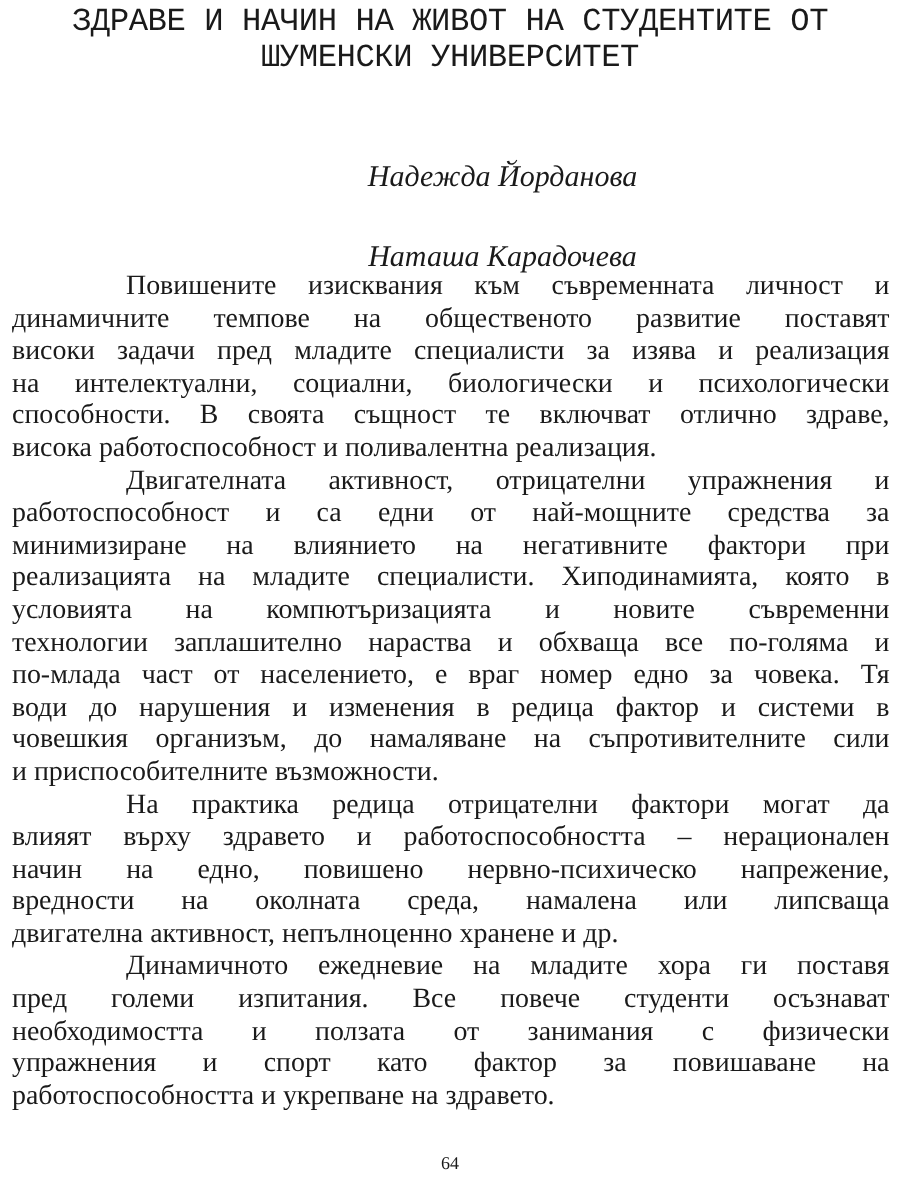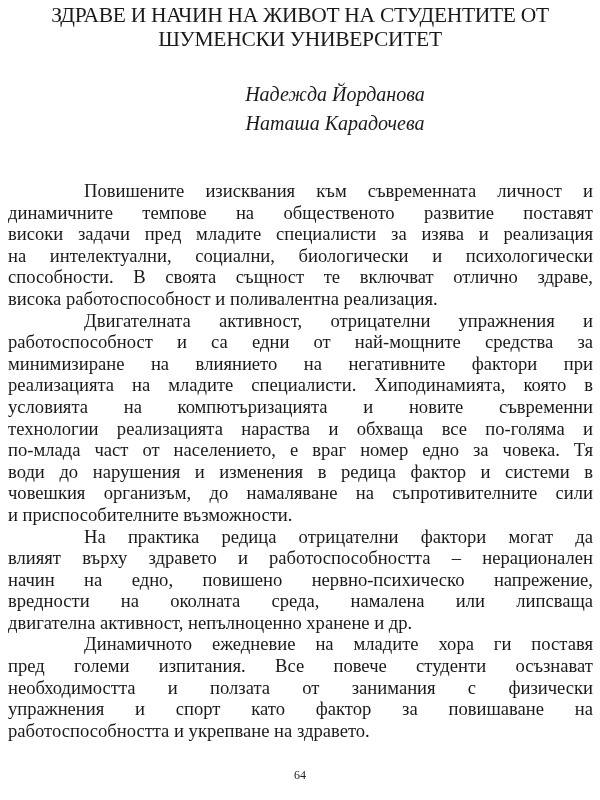--- a/index.html
+++ b/index.html
@@ -5,27 +5,27 @@
   html, body { margin: 0; padding: 0; }
   body {
     width: 600px; height: 800px; overflow: hidden;
     background: #ffffff; color: #1a1a1a;
     font-family: "Liberation Serif", "DejaVu Serif", serif;
   }
   .page { position: relative; width: 600px; height: 800px; }
   .title {
     position: absolute; left: 0; top: 3px; width: 600px;
     text-align: center; font-size: 21.5px; line-height: 24px;
-    letter-spacing: -0.3px; margin: 0; font-weight: normal;
+    letter-spacing: -0.3px; margin: 0; font-weight: normal; font-family: Liberation Mono, monospace;
   }
   .authors {
     position: absolute; left: 0; top: 80px; width: 600px;
     text-align: center; font-style: italic; font-size: 20px; line-height: 29px;
   }
-  .author { display: block; padding-left: 70px; }
+  .author { display: block; padding-left: 70px; margin-top: 24px; }
   .body {
     position: absolute; left: 8px; top: 180px; width: 585px;
     font-size: 18.6px; line-height: 21.6px;
   }
   .line {
     display: block; white-space: nowrap; text-align: justify;
     text-align-last: justify; height: 21.6px;
   }
   .line.last { text-align-last: left; }
   .line.indent { padding-left: 76px; }
@@ -56,21 +56,21 @@
       <span class="line">на интелектуални, социални, биологически и психологически</span>
       <span class="line">способности. В своята същност те включват отлично здраве,</span>
       <span class="line last">висока работоспособност и поливалентна реализация.</span>
     </div>
     <div>
       <span class="line indent">Двигателната активност, отрицателни упражнения и</span>
       <span class="line">работоспособност и са едни от най-мощните средства за</span>
       <span class="line">минимизиране на влиянието на негативните фактори при</span>
       <span class="line">реализацията на младите специалисти. Хиподинамията, която в</span>
       <span class="line">условията на компютъризацията и новите съвременни</span>
-      <span class="line">технологии реализацията нараства и обхваща все по-голяма и</span>
+      <span class="line">технологии заплашително нараства и обхваща все по-голяма и</span>
       <span class="line">по-млада част от населението, е враг номер едно за човека. Тя</span>
       <span class="line">води до нарушения и изменения в редица фактор и системи в</span>
       <span class="line">човешкия организъм, до намаляване на съпротивителните сили</span>
       <span class="line last">и приспособителните възможности.</span>
     </div>
     <div>
       <span class="line indent">На практика редица отрицателни фактори могат да</span>
       <span class="line">влияят върху здравето и работоспособността – нерационален</span>
       <span class="line">начин на едно, повишено нервно-психическо напрежение,</span>
       <span class="line">вредности на околната среда, намалена или липсваща</span>

